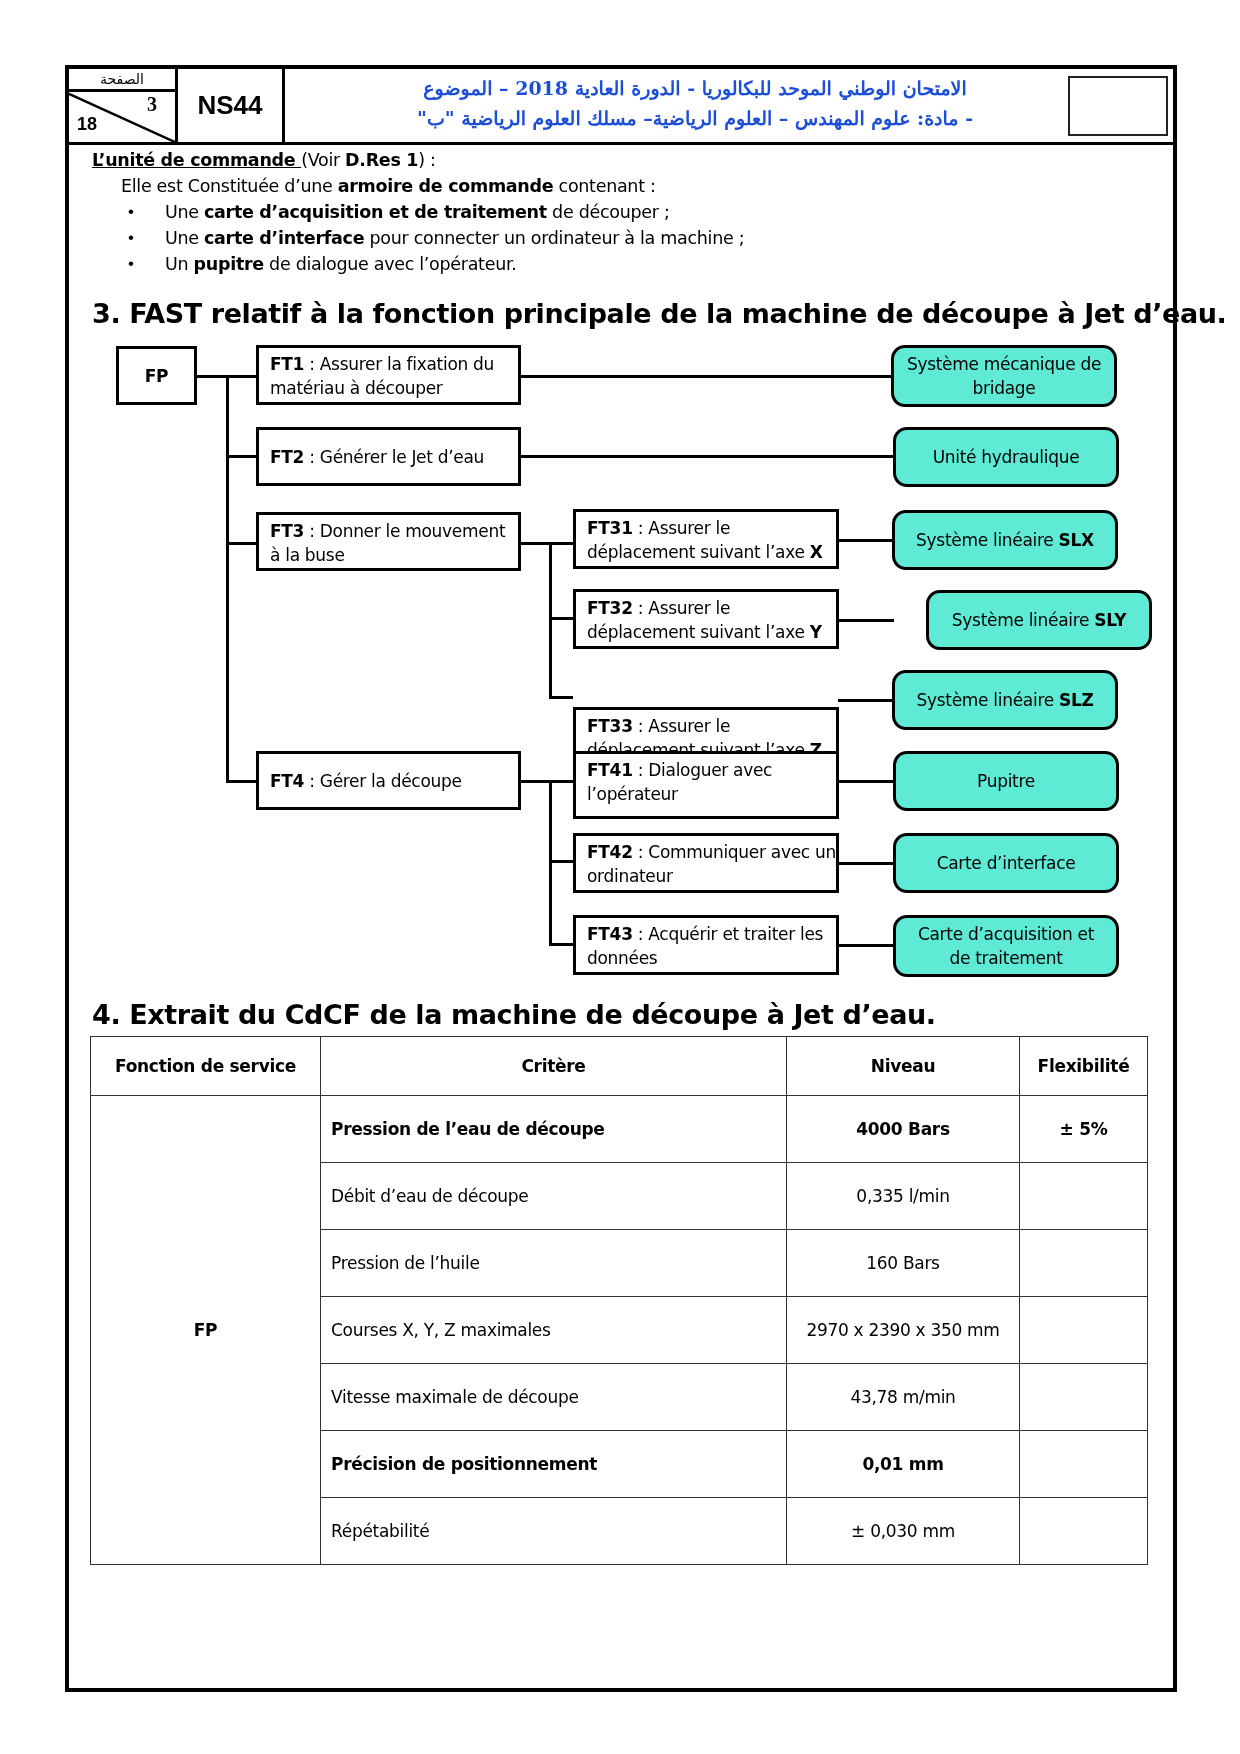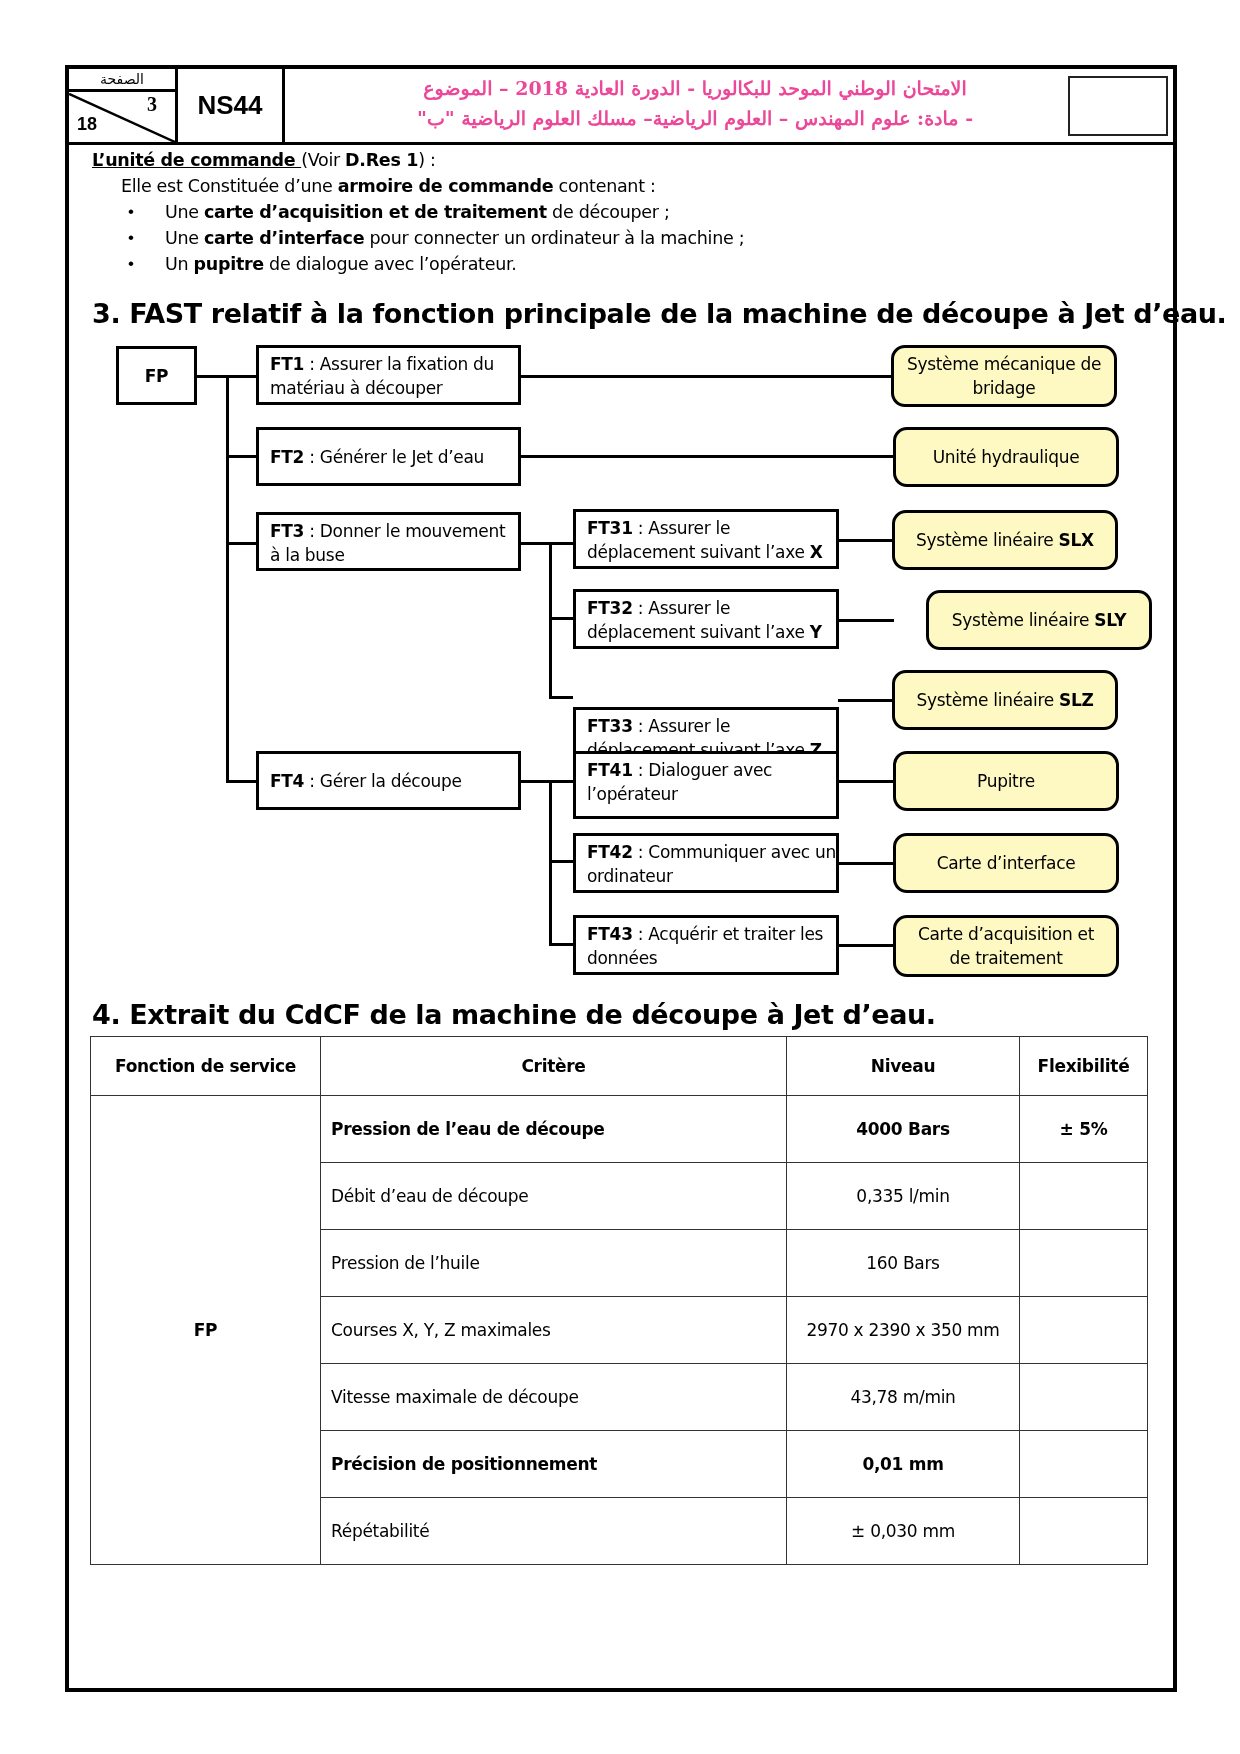--- a/index.html
+++ b/index.html
@@ -5,30 +5,30 @@
   html, body { margin:0; padding:0; background:#fff; }
   body { width:1240px; height:1754px; position:relative; font-family:"Liberation Sans", sans-serif; color:#000; overflow:hidden; }
   .page { position:absolute; left:65px; top:65px; width:1104px; height:1619px; border:4px solid #000; }
   .hdr { position:absolute; left:0; top:0; width:1104px; height:73px; border-bottom:3px solid #000; }
   .pg-cell { position:absolute; left:0; top:0; width:106px; height:73px; border-right:3px solid #000; }
   .pg-label { position:absolute; left:0; top:0; width:106px; height:20px; border-bottom:3px solid #000; text-align:center; font-size:14px; line-height:20px; font-family:"DejaVu Sans", sans-serif; }
   .pg-diag { position:absolute; left:0; top:23px; width:106px; height:50px; }
   .pg-num { position:absolute; right:18px; top:24px; font-family:"Liberation Serif", serif; font-weight:bold; font-size:20px; }
   .pg-tot { position:absolute; left:8px; top:45px; font-weight:bold; font-size:18px; }
   .code-cell { position:absolute; left:109px; top:0; width:104px; height:73px; border-right:3px solid #000; text-align:center; line-height:73px; font-weight:bold; font-size:26px; }
-  .ar-title { position:absolute; left:216px; top:4px; width:820px; text-align:center; color:#ec4899; font-family:"DejaVu Serif", serif; font-size:19px; line-height:30px; direction:rtl; font-weight:bold; }
+  .ar-title { position:absolute; left:216px; top:4px; width:820px; text-align:center; color:#1d4ed8; font-family:"DejaVu Serif", serif; font-size:19px; line-height:30px; direction:rtl; font-weight:bold; }
   .sig-box { position:absolute; left:999px; top:7px; width:96px; height:56px; border:2px solid #222; }
   .txt { position:absolute; font-size:17.5px; font-family:"DejaVu Sans", sans-serif; letter-spacing:-0.3px; white-space:nowrap; }
   .u { text-decoration:underline; font-weight:bold; }
   b { font-weight:bold; }
   .bul { position:absolute; font-size:17px; }
   .h2 { position:absolute; font-weight:bold; font-size:27px; font-family:"DejaVu Sans", sans-serif; letter-spacing:-0.4px; white-space:nowrap; }
   .fbox { position:absolute; border:3px solid #000; background:#fff; box-sizing:border-box; font-family:"DejaVu Sans", sans-serif; font-size:17px; line-height:24px; padding:4px 0 0 11px; letter-spacing:-0.3px; }
   .fbox.c { text-align:center; padding:0; display:flex; align-items:center; justify-content:center; }
-  .sbox { position:absolute; border:3px solid #000; border-radius:14px; background:#fef9c3; box-sizing:border-box; font-family:"DejaVu Sans", sans-serif; font-size:17px; line-height:24px; text-align:center; display:flex; align-items:center; justify-content:center; letter-spacing:-0.3px; }
+  .sbox { position:absolute; border:3px solid #000; border-radius:14px; background:#5eead4; box-sizing:border-box; font-family:"DejaVu Sans", sans-serif; font-size:17px; line-height:24px; text-align:center; display:flex; align-items:center; justify-content:center; letter-spacing:-0.3px; }
   .ln { position:absolute; background:#000; }
   table.cdcf { position:absolute; left:90px; top:1036px; width:1058px; border-collapse:collapse; font-family:"DejaVu Sans", sans-serif; font-size:17px; letter-spacing:-0.3px; }
   table.cdcf th, table.cdcf td { border:1.5px solid #333; height:34px; padding:16px 10px; }
   table.cdcf th { font-weight:bold; text-align:center; height:26px; }
   table.cdcf td.crit { text-align:left; }
   table.cdcf td.lvl, table.cdcf td.flex, table.cdcf td.fs { text-align:center; }
   .bold { font-weight:bold; }
 </style>
 </head>
 <body>

